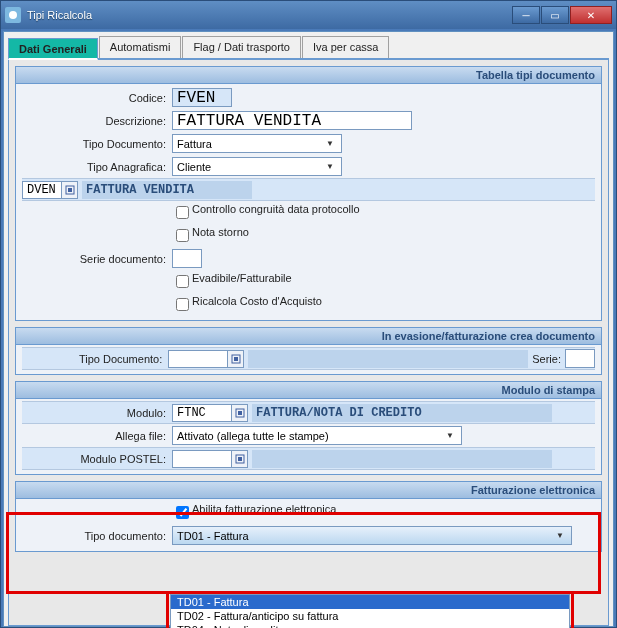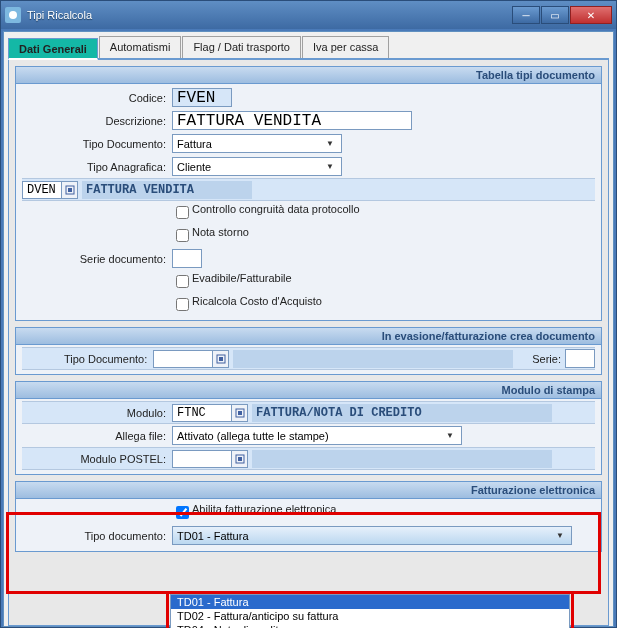--- a/index.html
+++ b/index.html
@@ -24,21 +24,21 @@
   .txtinput { border: 1px solid #7a9ac0; background: #fff; padding: 2px 4px; font-family: 'Courier New', monospace; font-size: 16px; height: 19px; }
   .txtinput.blue { background:#d6e6f8; }
   .combo { border: 1px solid #7a9ac0; background: #fff; padding: 2px 4px; font-family:'Courier New',monospace; font-size:12px; height:19px; display:inline-flex; align-items:center; position:relative; }
   .combo .arrow { margin-left:auto; width:14px; text-align:center; font-size:8px; color:#333; }
   .lookup { display:inline-flex; align-items:center; }
   .lookup .code { border:1px solid #7a9ac0; background:#fff; padding:1px 4px; font-family:'Courier New',monospace; font-size:12px; height:18px; }
   .lookup .btn { width:16px; height:18px; border:1px solid #7a9ac0; border-left:none; background:#eef2f8; display:flex; align-items:center; justify-content:center; }
   .lookup .desc { background:#bcd3ec; border:none; padding:1px 4px; font-family:'Courier New',monospace; font-size:12px; font-weight:bold; height:18px; margin-left:4px; color:#2a4d7a; display:inline-flex; align-items:center; }
   .chk { display:inline-flex; gap:0; color:#222; }
   .chk input { width:13px; height:13px; }
-  .serie-lbl { margin-left: 15px; width:auto; padding-left:4px; padding-right:4px; color:#222; }
+  .serie-lbl { margin-left: 0; width:auto; padding-left:4px; padding-right:4px; color:#222; }
   .redbox { position: absolute; border: 3px solid #e00000; pointer-events: none; }
   .dropdown { position: absolute; background: #fff; border: 1px solid #7a9ac0; font-family:'Courier New',monospace; font-size:12px; }
   .dropdown .opt { padding: 1px 6px; white-space: pre; }
   .dropdown .opt.sel { background: #2a6acc; color: #fff; }
   .sep-row-bg { background: #d6e6f8; border-top:1px solid #b4c8e0; border-bottom:1px solid #b4c8e0; }
   svg.tinyicon { width:10px; height:10px; }
 </style>
 </head>
 <body>
 

